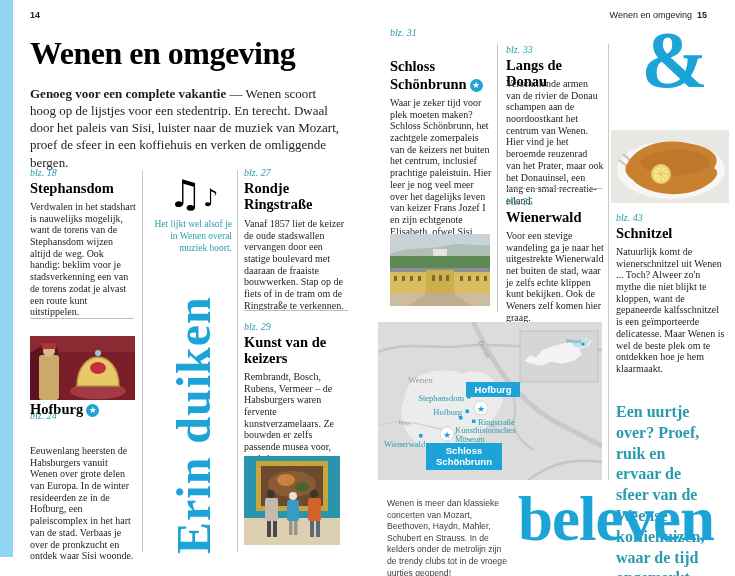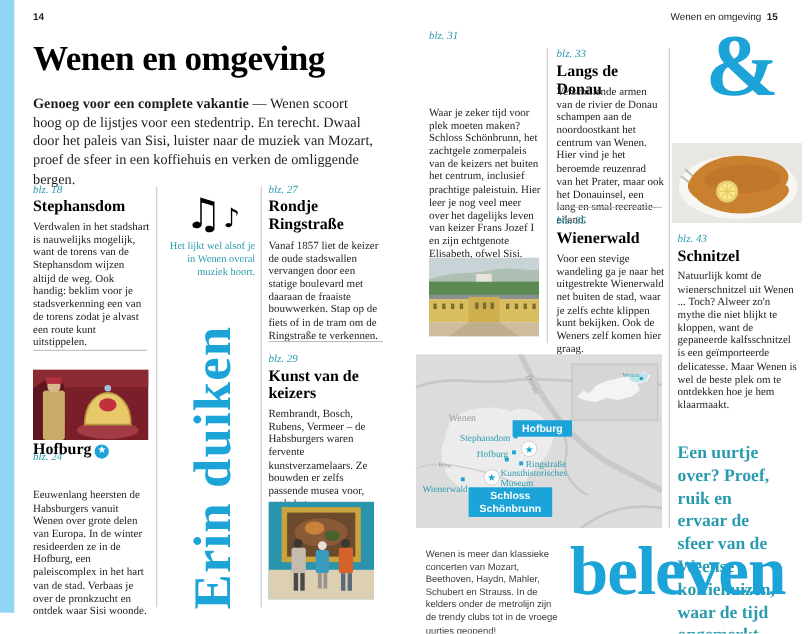--- a/index.html
+++ b/index.html
@@ -113,20 +113,23 @@
     <circle cx="70" cy="38" r="4" fill="#3a3632"></circle>
     <rect x="64" y="42" width="13" height="23" rx="2" fill="#d4622a"></rect>
     <rect x="66" y="65" width="4" height="16" fill="#5a6a78"></rect>
     <rect x="72" y="65" width="4" height="16" fill="#5a6a78"></rect>
   </svg>
 
   <div class="abs vline" style="left:497px;top:44px;height:268px;"></div>
   <div class="abs vline" style="left:608px;top:44px;height:436px;"></div>
 
   <div class="abs pageref" style="left:390px;top:27px;">blz. 31</div>
+  <div class="abs" style="left:390px;top:57px;width:102px;">
+    <span class="sect-title">Schloss Schönbrunn</span><span class="star-badge">★</span>
+  </div>
   <div class="abs body-txt" style="left:390px;top:97px;width:102px;">Waar je zeker tijd voor plek moeten maken? Schloss Schönbrunn, het zachtgele zomerpaleis van de keizers net buiten het centrum, inclusief prachtige paleistuin. Hier leer je nog veel meer over het dagelijks leven van keizer Frans Jozef I en zijn echtgenote Elisabeth, ofwel Sisi.</div>
 
   <svg class="abs photo" style="left:390px;top:234px;" width="100" height="72" viewBox="0 0 100 72">
     <rect width="100" height="26" fill="#c9d2d6"></rect>
     <path d="M0,20 C20,12 40,16 60,11 C75,8 90,13 100,11 L100,26 L0,26 Z" fill="#aebfb4"></path>
     <rect y="22" width="100" height="16" fill="#5c8a52"></rect>
     <rect x="43" y="15" width="14" height="7" fill="#e8e4da"></rect>
     <rect y="34" width="100" height="4" fill="#8a8f94"></rect>
     <rect y="38" width="100" height="21" fill="#d9bd5e"></rect>
     <rect x="36" y="36" width="28" height="23" fill="#cfae4e"></rect>

